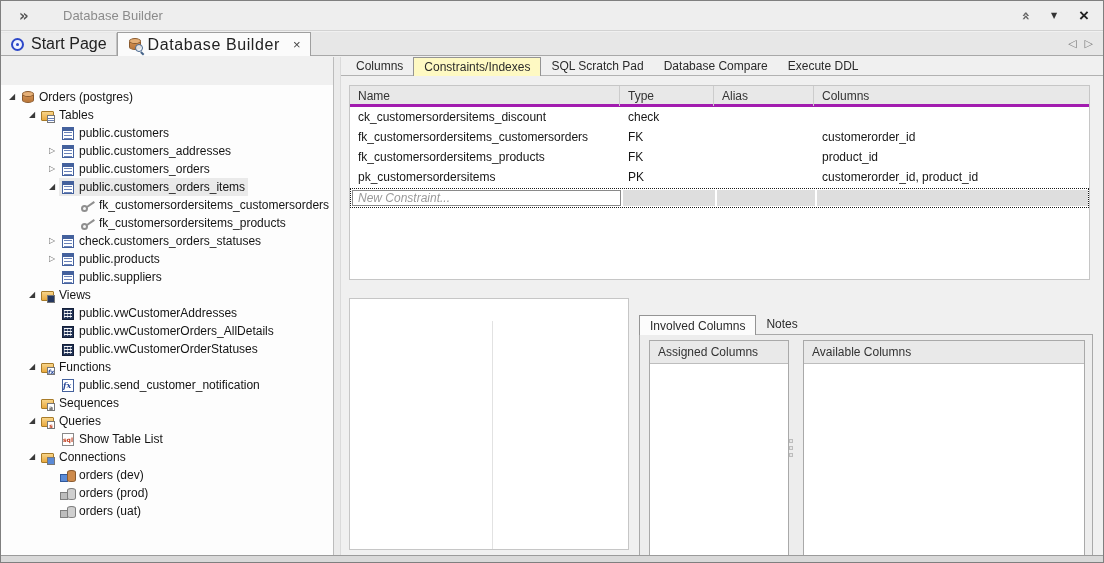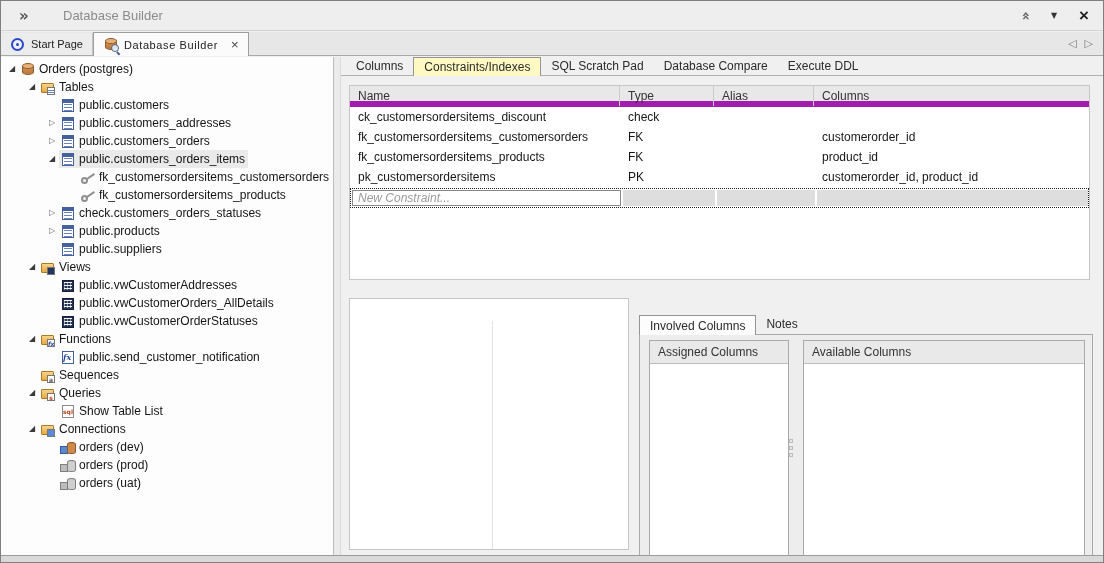--- a/index.html
+++ b/index.html
@@ -16,31 +16,31 @@
   .tb-actions { margin-left:auto; display:flex; align-items:center; gap:22px; margin-right:14px; }
   .tb-collapse { display:inline-block; transform:rotate(-90deg); color:#666; font-size:14px; font-weight:bold; cursor:pointer; font-family:"DejaVu Sans",sans-serif; }
   .tb-collapse::before { content:"\00BB"; }
   .tb-caret { color:#333; font-size:8px; cursor:pointer; font-family:"DejaVu Sans",sans-serif; }
   .tb-caret::before { content:"\25BC"; }
   .tb-close { color:#222; font-size:17px; font-weight:bold; line-height:14px; cursor:pointer; }
   .tb-close::before { content:"\00D7"; }
 
   
   .doctabs { position:absolute; left:0; top:31px; right:0; height:24px; background:#e7e7e7; border-bottom:1px solid #a8a8a8; display:flex; align-items:flex-end; }
-  .doctab { height:22px; display:flex; align-items:center; padding:0 9px; gap:5px; font-size:11px; color:#222; cursor:pointer; }
+  .doctab { height:22px; display:flex; align-items:center; padding:0 9px; gap:5px; font-size:16px; color:#222; cursor:pointer; }
   .doctab.inactive { border-right:1px solid #c2c2c2; background:#ececec; }
   .doctab.active { height:24px; background:#fbfbfb; border:1px solid #9f9f9f; border-bottom:none; letter-spacing:0.6px; position:relative; top:1px; }
   .tabclose { margin-left:8px; color:#444; font-size:13px; line-height:10px; cursor:pointer; }
   .tabclose::before { content:"\00D7"; }
   .docnav { margin-left:auto; margin-right:10px; align-self:center; color:#777; font-size:11px; display:flex; gap:8px; font-family:"DejaVu Sans",sans-serif; }
   .docnav span { cursor:pointer; }
 
   
   .main { position:absolute; left:0; top:56px; right:0; bottom:7px; display:flex; }
-  .tree { width:332px; background:#fdfdfd; overflow:hidden; padding-top:3px; }
+  .tree { width:332px; background:#fdfdfd; overflow:hidden; padding-top:3px;margin-top:28px; }
   .vsplit { width:8px; background:#ebebeb; border-left:1px solid #bcbcbc; border-right:1px solid #dadada; cursor:col-resize; }
   .rpanel { flex:1; background:#f0f0f0; position:relative; }
 
   
   .trow { height:18px; line-height:18px; display:flex; align-items:center; white-space:nowrap; padding-left:calc(4px + var(--lvl) * 20px); cursor:default; }
   .arr { width:14px; flex:none; font-size:8px; text-align:center; color:#3a3a3a; font-family:"DejaVu Sans",sans-serif; }
   .arr.exp::before { content:"\25E2"; }
   .arr.col::before { content:"\25B7"; color:#6a6a6a; }
   .hl { display:flex; align-items:center; gap:3px; padding:0 3px 0 1px; height:18px; }
   .trow.sel .hl { background:#eaeaea; }
@@ -92,21 +92,21 @@
   .mag::after { content:""; position:absolute; left:6.5px; top:6.5px; width:4px; height:1.5px; background:#47648a; transform:rotate(45deg); transform-origin:left center; }
 
   
   .rtabs { position:absolute; left:0; top:0; right:0; height:19px; border-bottom:1px solid #b2b2b2; display:flex; align-items:flex-end; padding-left:5px; }
   .rtab { height:18px; line-height:18px; padding:0 10px; font-size:12px; color:#2b2b2b; cursor:pointer; }
   .rtab.active { height:19px; line-height:19px; background:#fef9c3; border:1px solid #949494; border-bottom:none; position:relative; top:1px; }
 
   
   .tablebox { position:absolute; left:8px; top:28px; width:741px; height:195px; background:#fff; border:1px solid #c6c6c6; }
   .tgrid { display:grid; grid-template-columns:270px 94px 100px 1fr; }
-  .thead { background:#e8e8e8; border-bottom:6px solid #a21caf; height:21px; }
+  .thead { background:#e8e8e8; border-bottom:3px solid #a21caf; height:21px; }
   .thead .cell { line-height:20px; padding-left:8px; color:#333; border-right:1px solid #cccccc; }
   .thead .cell:last-child { border-right:none; }
   .trowd { height:20px; }
   .trowd .cell { line-height:20px; padding-left:8px; color:#161616; overflow:hidden; white-space:nowrap; }
   .newrow { height:20px; border:1px dotted #1a1a1a; margin-top:1px; align-items:center; }
   .newrow .nc-input { height:16px; margin-left:1px; background:#fff; border:1px solid #8a8a8a; font-style:italic; color:#9a9a9a; font-size:12px; line-height:14px; padding-left:5px; white-space:nowrap; }
   .newrow .nc-cell { height:16px; background:#dedede; border-left:2px solid #fff; }
 
   
   .cpanel { position:absolute; left:8px; top:241px; width:280px; height:252px; background:#fff; border:1px solid #c6c6c6; }

